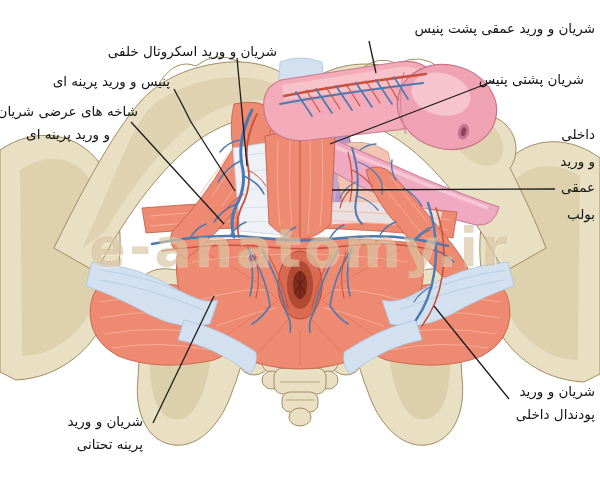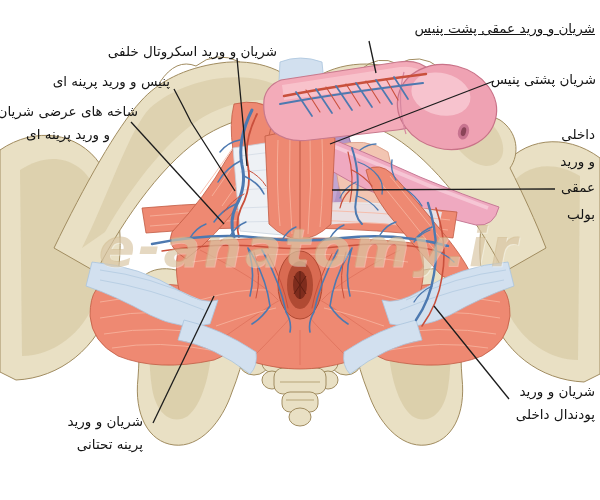--- a/index.html
+++ b/index.html
@@ -4,24 +4,24 @@
 <style>
   html,body{margin:0;padding:0;background:#fff;}
   #stage{position:relative;width:600px;height:500px;background:#ffffff;overflow:hidden;
          font-family:"DejaVu Sans",sans-serif;}
   #art{position:absolute;left:0;top:0;}
   .lbl{position:absolute;direction:rtl;font-size:13.5px;color:#141414;line-height:23px;
        white-space:nowrap;text-align:right;}
   .lbl div{pointer-events:none;}
   #lbl-transverse{text-align:center;width:140px;}
   #lbl-bulb{line-height:26.5px;}
-  #watermark{position:absolute;left:80px;top:216px;width:440px;text-align:right;
+  #watermark{position:absolute;left:80px;top:216px;width:440px;text-align:center;
              font-size:54px;font-weight:bold;letter-spacing:3px;
              color:rgba(206,181,137,0.52);text-shadow:1px 1px 0 rgba(255,255,255,0.35);
-             font-family:"DejaVu Sans",sans-serif;font-style:italic;}
+             font-family:"DejaVu Sans",sans-serif;}
   .vein{stroke:#4d79b0;fill:none;stroke-linecap:round;}
   .artery{stroke:#c9503c;fill:none;stroke-linecap:round;}
   .leader{stroke:#1c1c1c;stroke-width:1.3;fill:none;}
   .bone{fill:#e9e0c4;stroke:#a18c60;stroke-width:1;}
   .bone-shade{fill:#d3c49c;stroke:none;}
   .muscle{fill:#ee8972;stroke:#c05a42;stroke-width:0.8;}
   .stri-l{stroke:#f8b5a0;stroke-width:1;fill:none;opacity:0.8;}
   .stri-d{stroke:#d2604b;stroke-width:0.8;fill:none;opacity:0.6;}
   .fascia{fill:#d2e0ef;stroke:#a9c4dd;stroke-width:0.8;}
 </style>
@@ -197,38 +197,38 @@
     <line class="leader" x1="369" y1="41" x2="376" y2="73"></line>
     <line class="leader" x1="494" y1="81" x2="330" y2="144"></line>
     <line class="leader" x1="555" y1="189" x2="332" y2="190"></line>
     <line class="leader" x1="509" y1="399" x2="434" y2="306"></line>
     <line class="leader" x1="153" y1="423" x2="214" y2="296"></line>
   </g>
 </svg>
 
   <div id="watermark">e-anatomy.ir</div>
 
-  <div class="lbl" id="lbl-deep-dorsal" style="top:17px;right:5px;text-decoration:underline;" dir="rtl">
+  <div class="lbl" id="lbl-deep-dorsal" style="top:17px;right:5px;" dir="rtl">
     <div>شریان و ورید عمقی پشت پنیس</div>
   </div>
 
   <div class="lbl" id="lbl-post-scrotal" style="top:40px;right:323px;" dir="rtl">
     <div>شریان و ورید اسکروتال خلفی</div>
   </div>
 
   <div class="lbl" id="lbl-perineal" style="top:70px;right:430px;" dir="rtl">
     <div>پنیس و ورید پرینه ای</div>
   </div>
 
   <div class="lbl" id="lbl-transverse" style="top:100px;left:-2px;" dir="rtl">
     <div>شاخه های عرضی شریان</div>
     <div>و ورید پرینه ای</div>
   </div>
 
-  <div class="lbl" id="lbl-dorsal" style="top:68px;right:4px;" dir="rtl">
+  <div class="lbl" id="lbl-dorsal" style="top:68px;right:16px;" dir="rtl">
     <div>شریان پشتی پنیس</div>
   </div>
 
   <div class="lbl" id="lbl-bulb" style="top:121px;right:5px;" dir="rtl">
     <div>داخلی</div>
     <div>و ورید</div>
     <div>عمقی</div>
     <div>بولب</div>
   </div>
 

